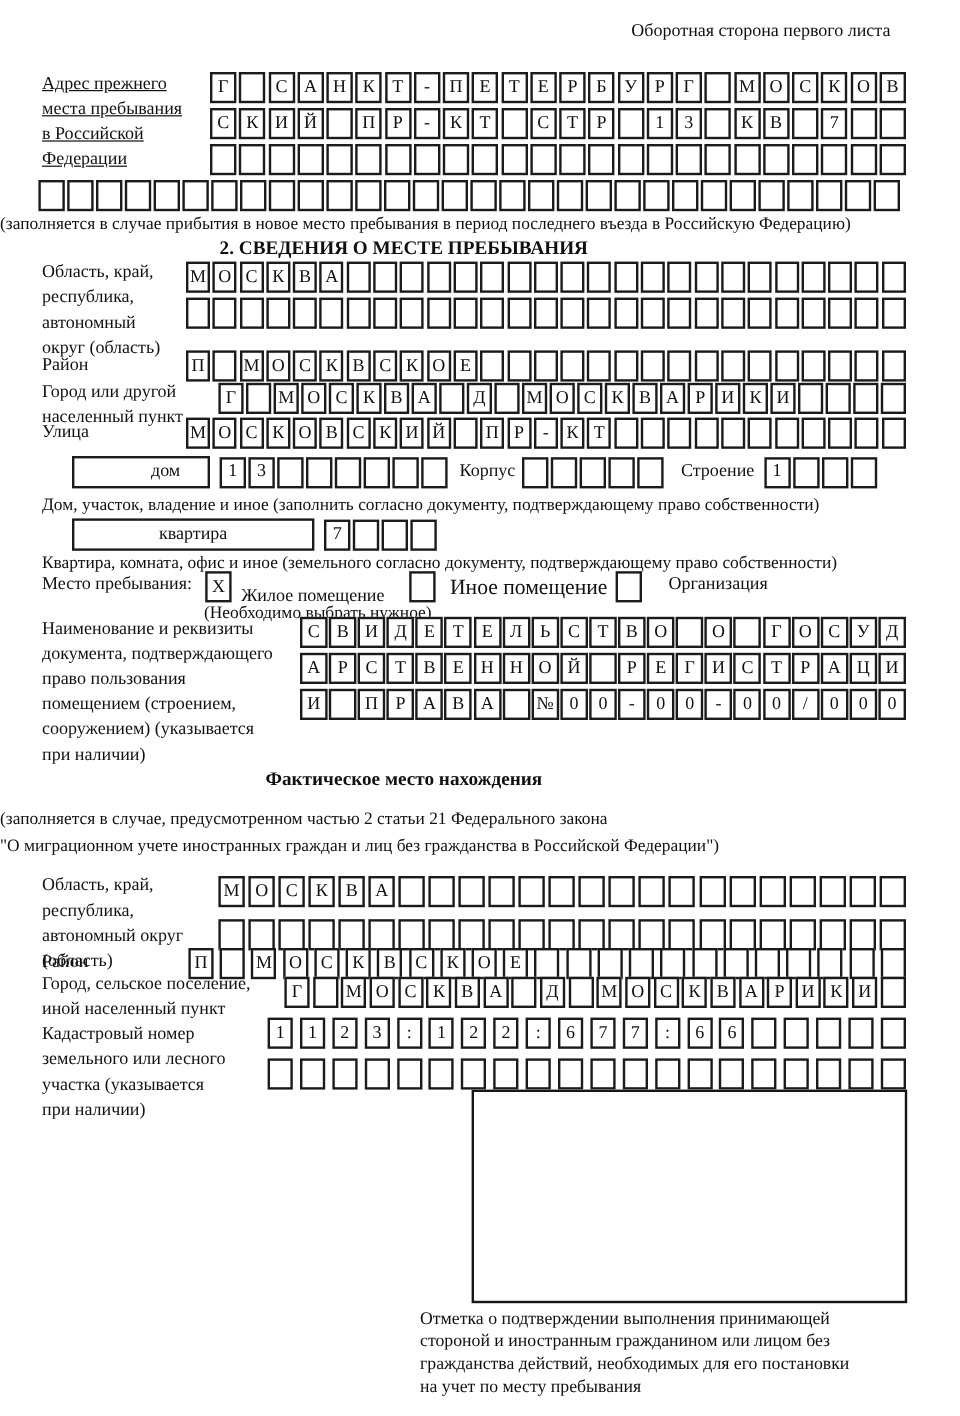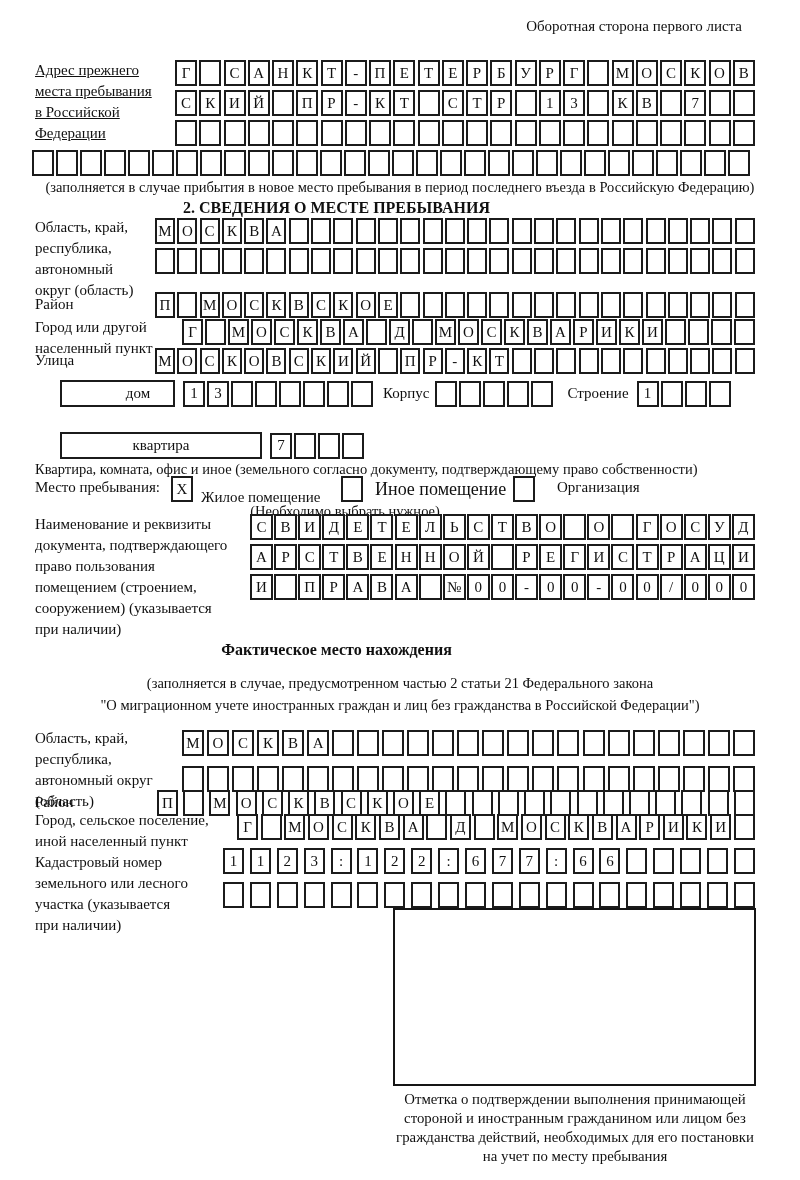--- a/index.html
+++ b/index.html
@@ -1,21 +1,21 @@
 <!DOCTYPE html>
 <html lang="ru"><head>
 <meta charset="utf-8">
 <style>
   html,body{margin:0;padding:0;background:#fff;}
   .page{position:relative;width:800px;height:1180px;background:#ffffff;
         font-family:"Liberation Serif","DejaVu Serif",serif;color:#101010;overflow:hidden;}
   .abs{position:absolute;}
   .lbl{position:absolute;font-size:15px;line-height:21px;white-space:pre-line;}
   .note{position:absolute;font-size:14.5px;line-height:18px;}
-  .ctr{text-align:center;}
+  .ctr{text-align:left;}
   .title{position:absolute;left:0;width:673px;text-align:center;font-weight:bold;font-size:16px;}
   .boxes{position:absolute;display:flex;justify-content:space-between;height:26px;}
   .boxes.inline{position:static;justify-content:flex-start;gap:2px;}
   .box{box-sizing:border-box;flex:0 0 auto;width:22px;height:26px;border:2px solid #1b1b1b;
        display:flex;align-items:center;justify-content:center;font-size:15px;background:#fff;}
   .b20 .box{width:20px;}
   .b21 .box{width:21px;}
   .b23 .box{width:23px;}
   .fieldrect{box-sizing:border-box;border:2px solid #1b1b1b;height:27px;
              display:flex;align-items:center;justify-content:center;font-size:15px;background:#fff;}
@@ -326,20 +326,21 @@
         <span class="box"></span>
       </div>
     <span style="margin-left:14px;font-size:15px;">Строение</span>
     <div class="boxes inline" style="margin-left:8px;">
         <span class="box">1</span>
         <span class="box"></span>
         <span class="box"></span>
         <span class="box"></span>
       </div>
   </div>
+  <div class="note" style="left:35px;top:412px;width:760px;">Дом, участок, владение и иное (заполнить согласно документу, подтверждающему право собственности)</div>
 
   <div class="rowflex" style="left:60px;top:432px;width:400px;height:27px;">
     <div class="fieldrect" style="width:202px;">квартира</div>
     <div class="boxes inline" style="margin-left:8px;">
         <span class="box">7</span>
         <span class="box"></span>
         <span class="box"></span>
         <span class="box"></span>
       </div>
   </div>

